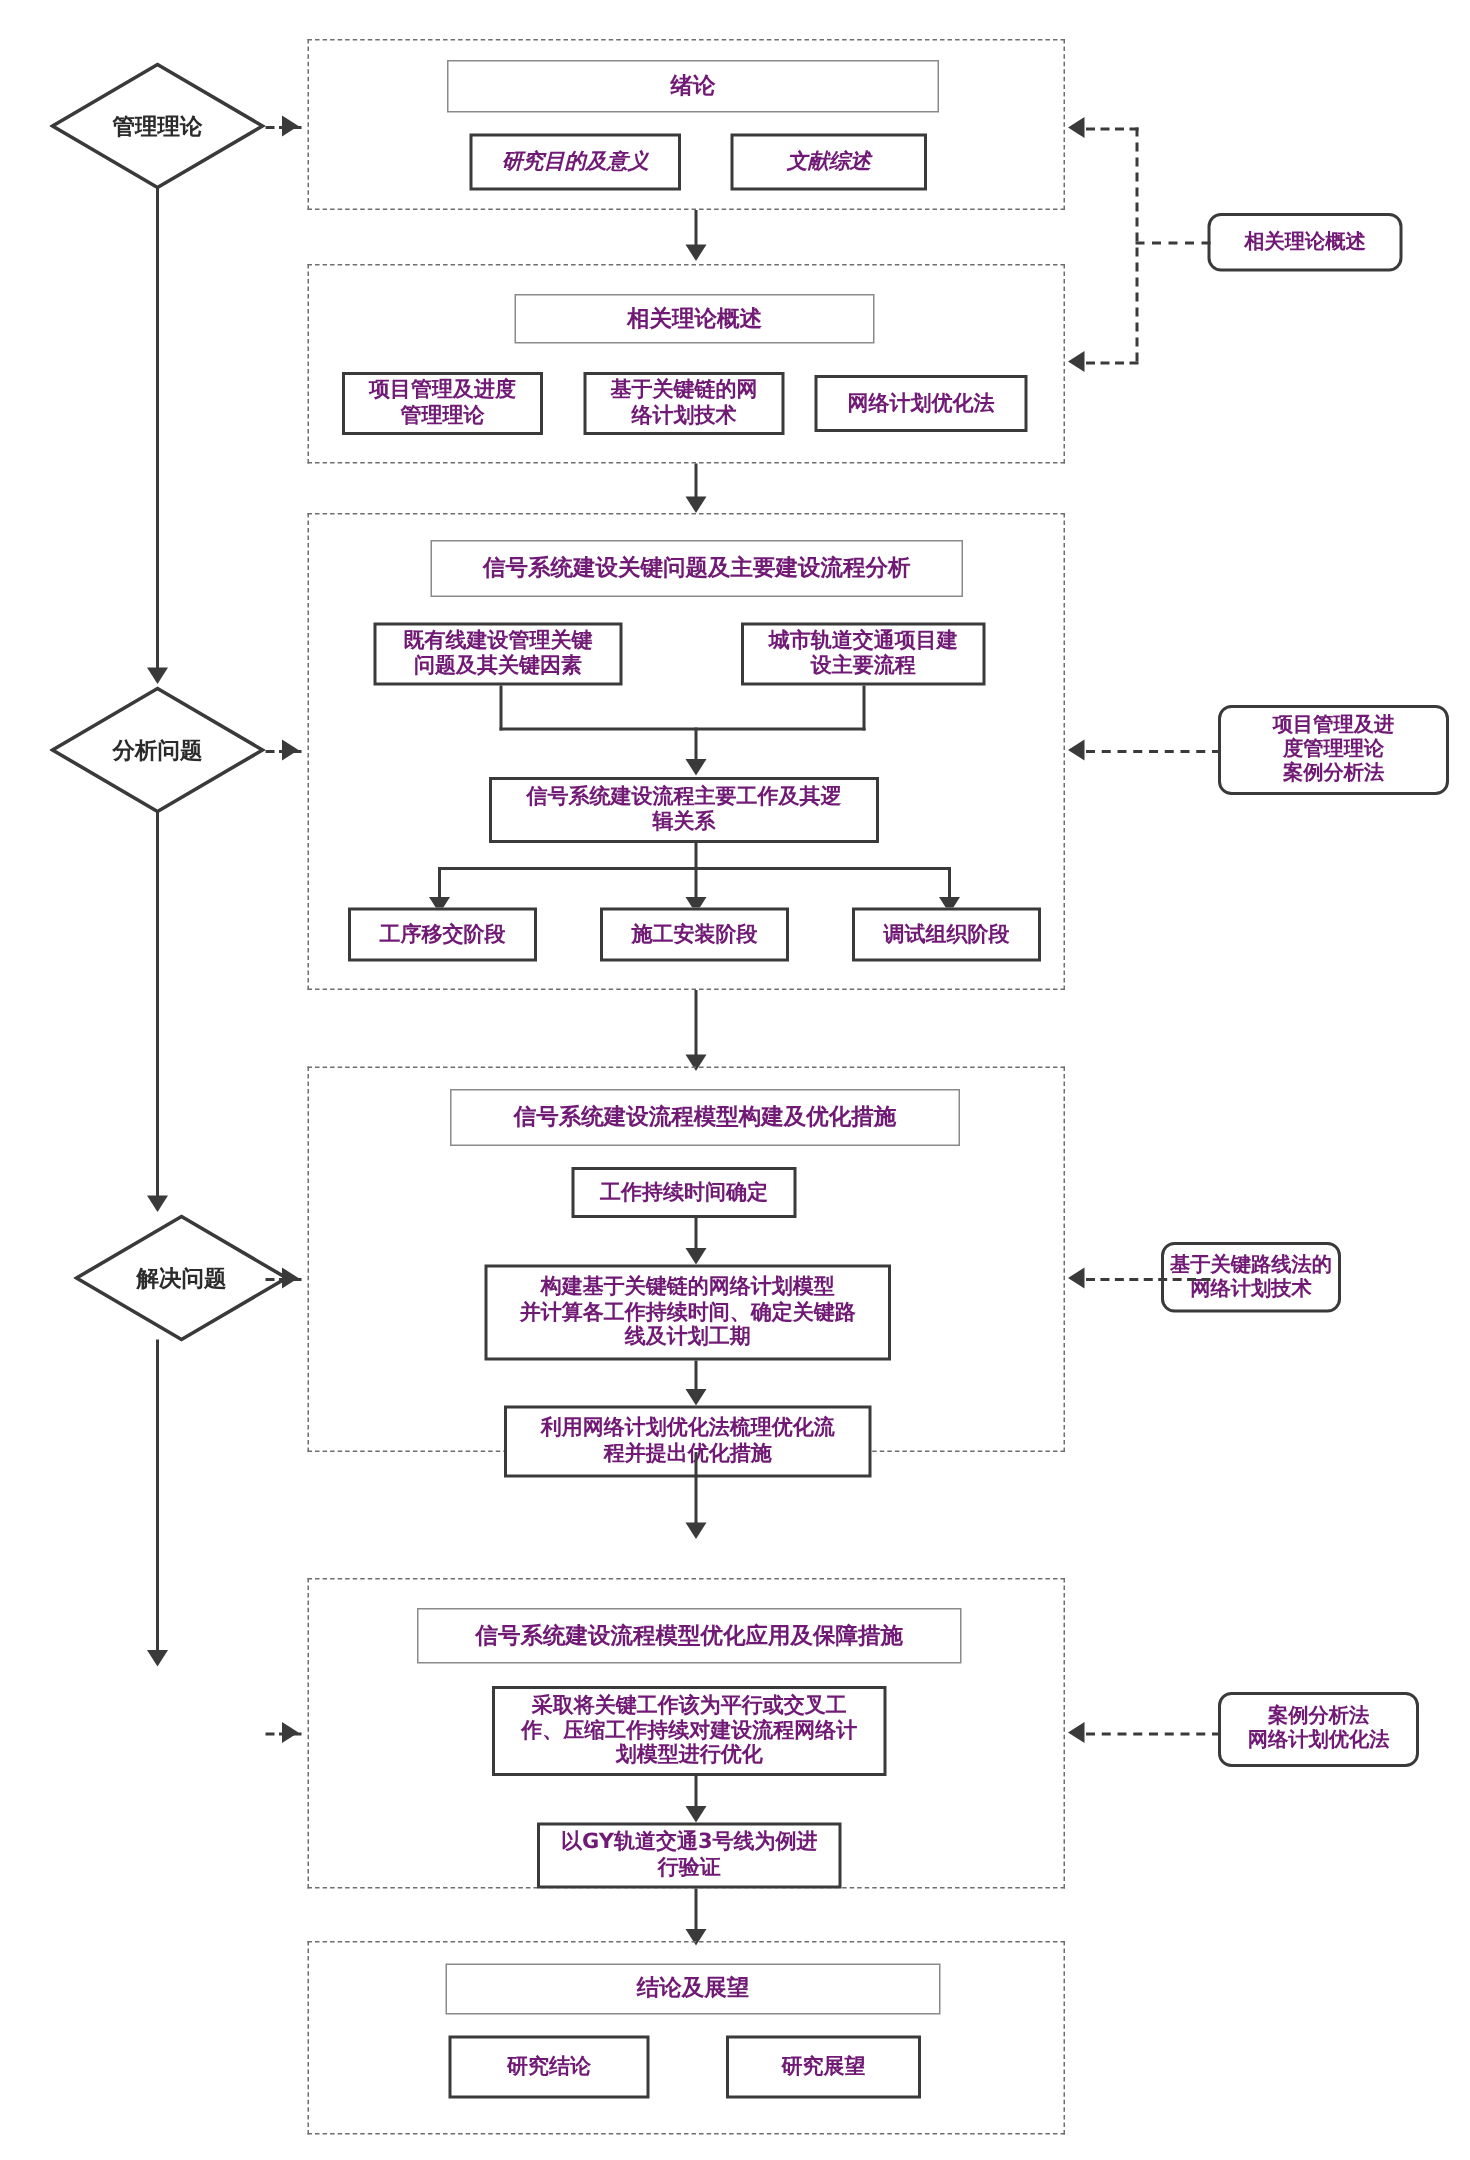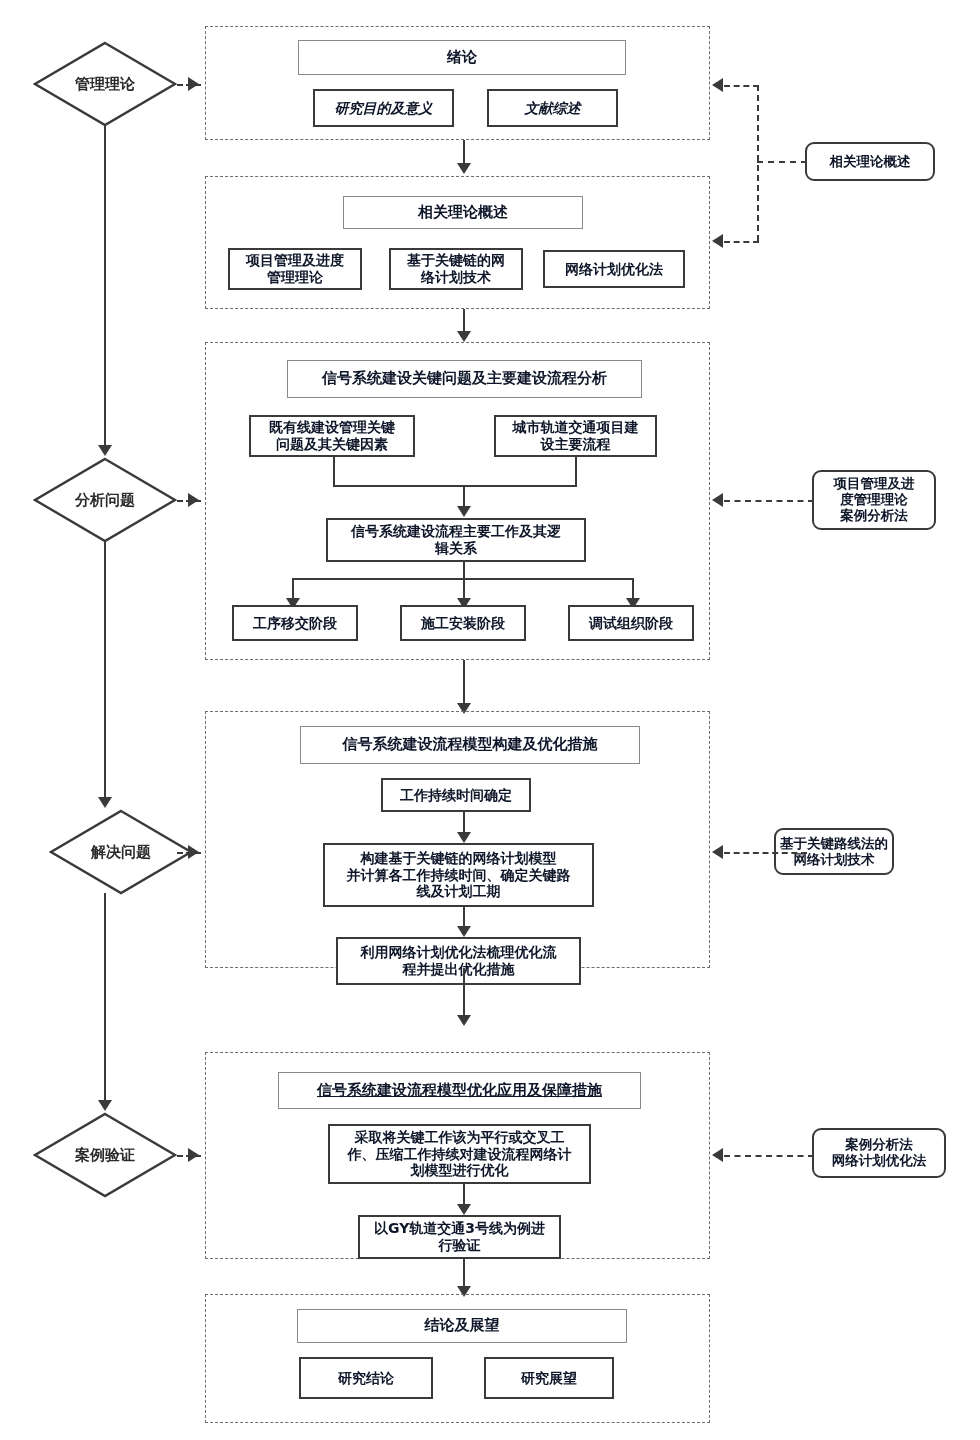--- a/index.html
+++ b/index.html
@@ -1,21 +1,21 @@
 <!DOCTYPE html>
 <html><head>
 <meta charset="utf-8">
 <style>
   html,body{margin:0;padding:0;background:#ffffff;}
   body{font-family:"DejaVu Sans","Liberation Sans",sans-serif;}
   #canvas{position:relative;width:980px;height:1440px;background:#ffffff;overflow:hidden;}
 
   
   .node{position:absolute;box-sizing:border-box;display:flex;align-items:center;justify-content:center;
-        text-align:center;color:#0f172a;font-weight:bold;line-height:1.18;white-space:pre-line;}
+        text-align:center;color:#701a75;font-weight:bold;line-height:1.18;white-space:pre-line;}
 
   
   .box-thin{border:1.5px solid #8a8a8a;background:#fff;font-size:15px;}
   
   .box-thick{border:2.5px solid #3a3a3a;background:#fff;font-size:14px;}
   
   .box-round{border:2px solid #3a3a3a;border-radius:9px;background:#fff;font-size:13.5px;}
 
   
   .phase{position:absolute;box-sizing:border-box;border:1.6px dashed #6e6e6e;background:transparent;}
@@ -58,26 +58,20 @@
     <span class="dlabel">分析问题</span>
   </div>
 
   <div class="diamond" style="left:49px;top:809px;width:144px;height:86px;">
     <svg width="144" height="86" viewBox="0 0 144 86">
       <polygon points="72,2 142,43 72,84 2,43" fill="#ffffff" stroke="#3a3a3a" stroke-width="2.4"></polygon>
     </svg>
     <span class="dlabel">解决问题</span>
   </div>
 
-  <div class="diamond" style="left:33px;top:1112px;width:144px;height:86px;">
-    <svg width="144" height="86" viewBox="0 0 144 86">
-      <polygon points="72,2 142,43 72,84 2,43" fill="#ffffff" stroke="#3a3a3a" stroke-width="2.4"></polygon>
-    </svg>
-    <span class="dlabel">案例验证</span>
-  </div>
 
   <div class="vline" style="left:104px;top:125px;height:322px;"></div>
   <div class="arrow-down" style="left:98px;top:445px;"></div>
   <div class="vline" style="left:104px;top:541px;height:258px;"></div>
   <div class="arrow-down" style="left:98px;top:797px;"></div>
   <div class="vline" style="left:104px;top:893px;height:209px;"></div>
   <div class="arrow-down" style="left:98px;top:1100px;"></div>
 
   <div class="dash-h" style="left:177px;top:84px;width:24px;"></div>
   <div class="arrow-right" style="left:188px;top:77px;"></div>
@@ -143,21 +137,21 @@
   <div class="vline" style="left:632px;top:578px;height:24px;"></div>
   <div class="arrow-down" style="left:626px;top:598px;"></div>
 
   <div class="node box-thick" style="left:232px;top:605px;width:126px;height:36px;">工序移交阶段</div>
   <div class="node box-thick" style="left:400px;top:605px;width:126px;height:36px;">施工安装阶段</div>
   <div class="node box-thick" style="left:568px;top:605px;width:126px;height:36px;">调试组织阶段</div>
 
   <div class="vline" style="left:463px;top:660px;height:46px;"></div>
   <div class="arrow-down" style="left:457px;top:703px;"></div>
 
-  <div class="node box-round" style="left:812px;top:470px;width:124px;height:60px;">项目管理及进
+  <div class="node box-round" style="left:812px;top:470px;width:154px;height:60px;">项目管理及进
 度管理理论
 案例分析法</div>
   <div class="dash-h" style="left:724px;top:500px;width:90px;"></div>
   <div class="arrow-left" style="left:712px;top:493px;"></div>
 
   <div class="phase" style="left:205px;top:711px;width:505px;height:257px;"></div>
   <div class="node box-thin" style="left:300px;top:726px;width:340px;height:38px;text-align:right;">信号系统建设流程模型构建及优化措施</div>
 
   <div class="node box-thick" style="left:381px;top:778px;width:150px;height:34px;">工作持续时间确定</div>
   <div class="vline" style="left:463px;top:812px;height:23px;"></div>
@@ -174,21 +168,21 @@
 
   <div class="vline" style="left:463px;top:968px;height:50px;"></div>
   <div class="arrow-down" style="left:457px;top:1015px;"></div>
 
   <div class="node box-round" style="left:774px;top:828px;width:120px;height:47px;">基于关键路线法的
 网络计划技术</div>
   <div class="dash-h" style="left:724px;top:852px;width:83px;"></div>
   <div class="arrow-left" style="left:712px;top:845px;"></div>
 
   <div class="phase" style="left:205px;top:1052px;width:505px;height:207px;"></div>
-  <div class="node box-thin" style="left:278px;top:1072px;width:363px;height:37px;text-decoration:underline;">信号系统建设流程模型优化应用及保障措施</div>
+  <div class="node box-thin" style="left:278px;top:1072px;width:363px;height:37px;">信号系统建设流程模型优化应用及保障措施</div>
 
   <div class="node box-thick" style="left:328px;top:1124px;width:263px;height:60px;">采取将关键工作该为平行或交叉工
 作、压缩工作持续对建设流程网络计
 划模型进行优化</div>
   <div class="vline" style="left:463px;top:1184px;height:23px;"></div>
   <div class="arrow-down" style="left:457px;top:1204px;"></div>
 
   <div class="node box-thick" style="left:358px;top:1215px;width:203px;height:44px;">以GY轨道交通3号线为例进
 行验证</div>
 

